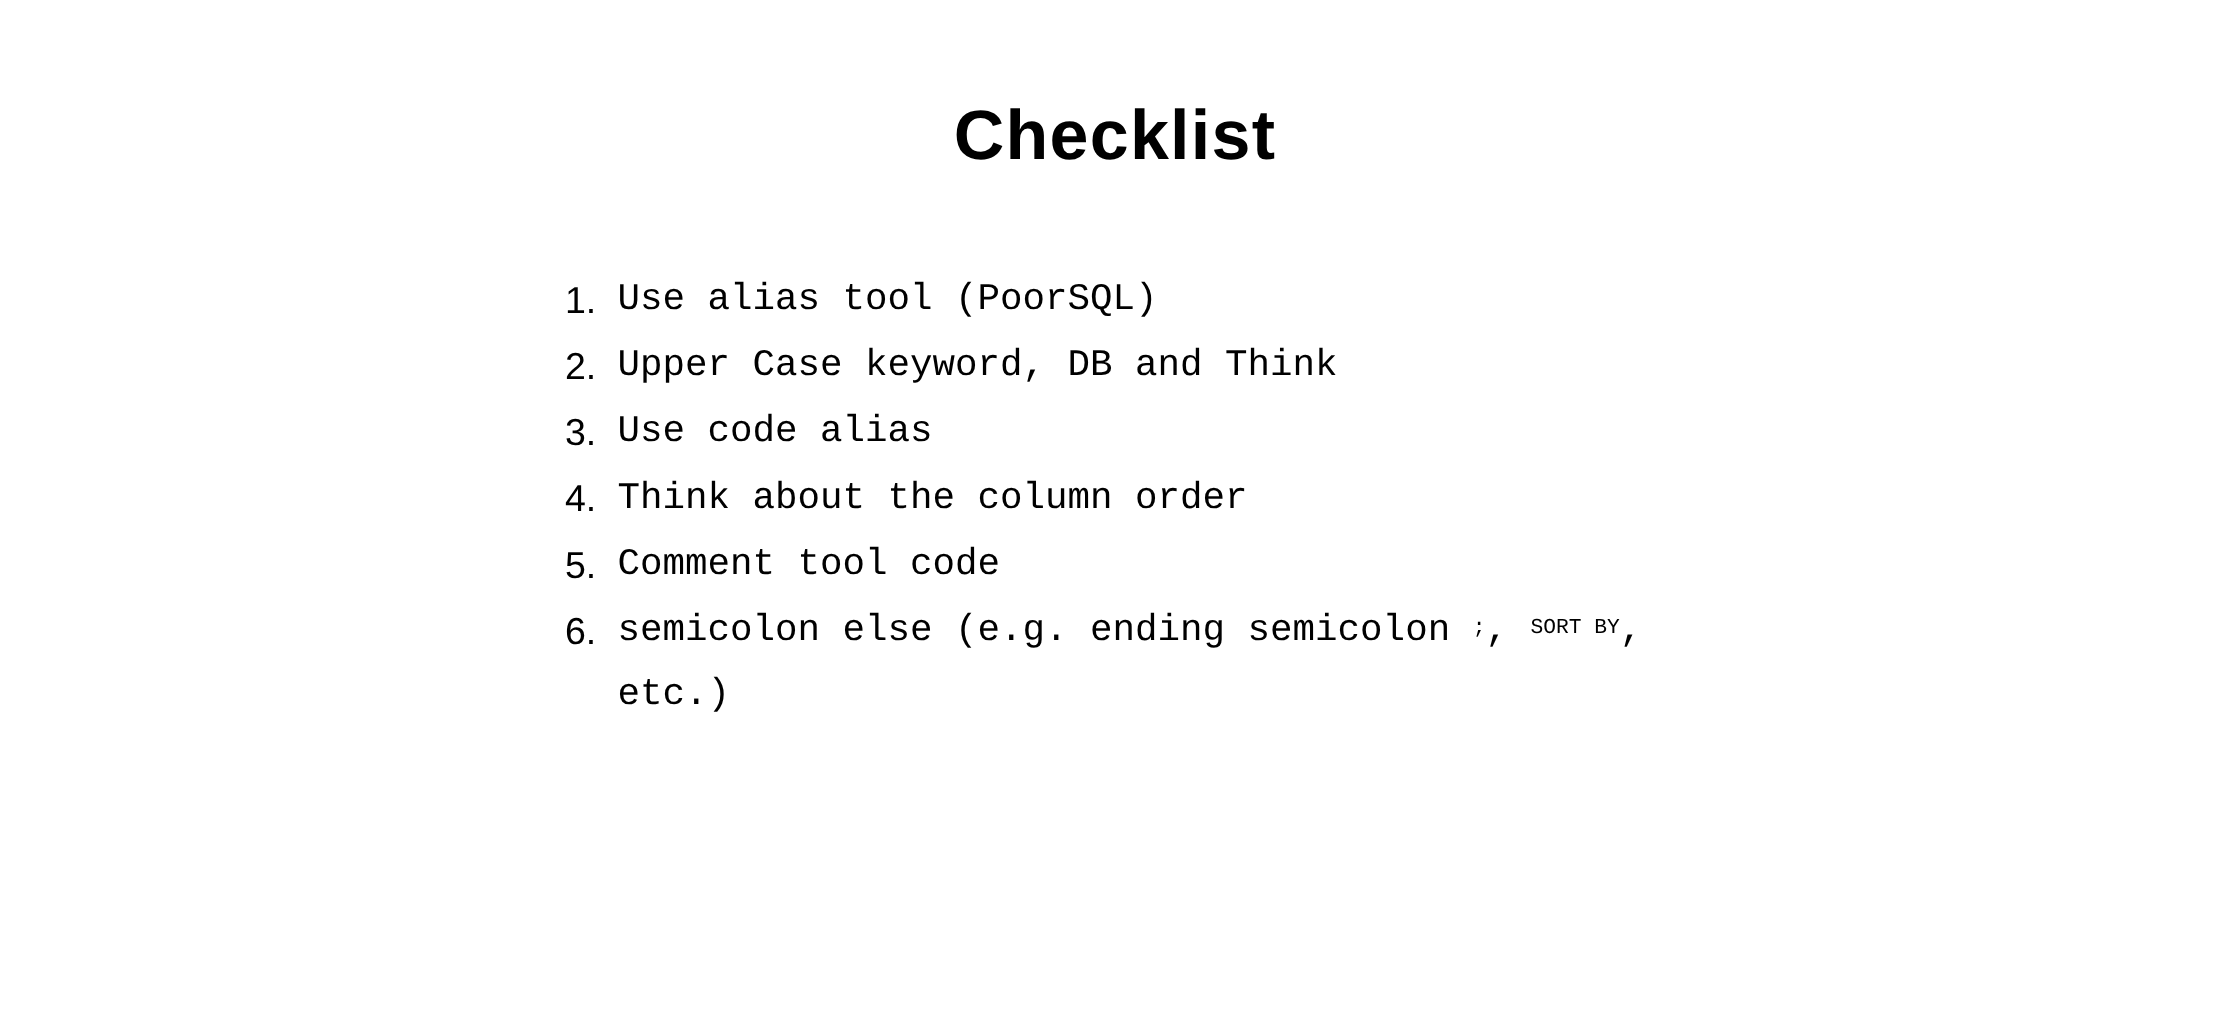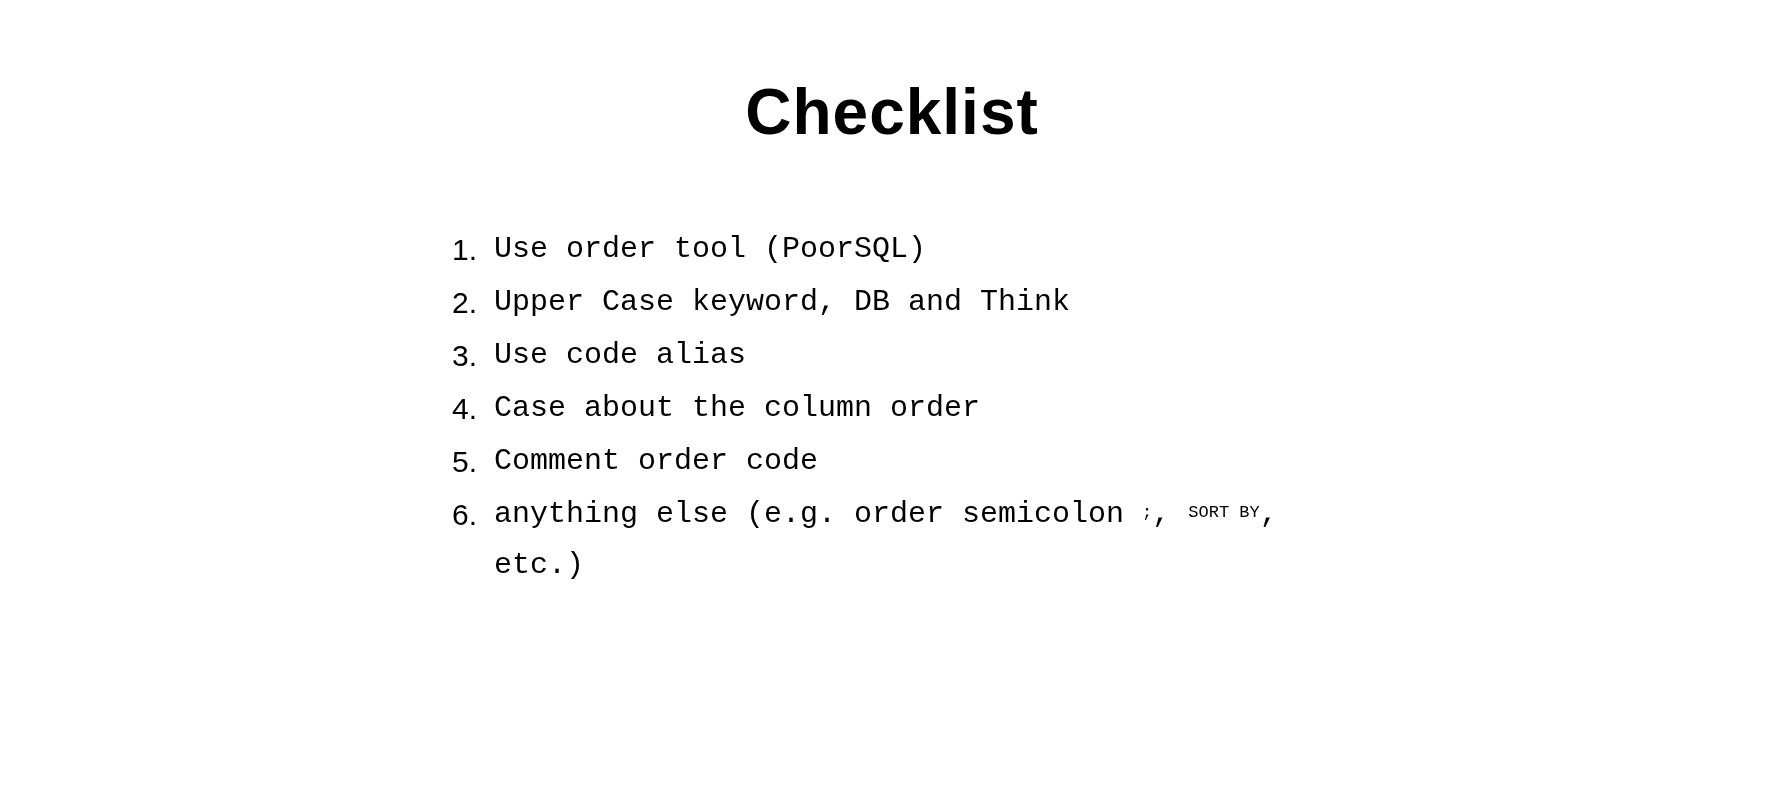--- a/index.html
+++ b/index.html
@@ -12,21 +12,21 @@
       width: 1784px;
       height: 810px;
       display: flex;
       flex-direction: column;
       align-items: center;
       padding-top: 75px;
       font-family: "Helvetica Neue", Helvetica, Arial, sans-serif;
       color: #000000;
     }
     .title {
-      font-size: 64px;
+      font-size: 56px;
       font-weight: 700;
       letter-spacing: 1px;
       margin-bottom: 75px;
     }
     .list-container {
       width: 880px;
     }
     ol.checklist {
       list-style: none;
       counter-reset: item;
@@ -57,20 +57,20 @@
       top: -1px;
     }
   </style>
 </head>
 <body>
 
 <h1 class="title">Checklist</h1>
 
 <div class="list-container">
   <ol class="checklist">
-    <li>Use order tool (PoorSQL)</li>
+    <li>Use alias tool (PoorSQL)</li>
     <li>Upper Case keyword, DB and Think</li>
     <li>Use code alias</li>
-    <li>Case about the column order</li>
-    <li>Comment order code</li>
-    <li><span>anything else (e.g. order semicolon </span><code class="inline">;</code><span>, </span><code class="inline">SORT BY</code><span>, etc.)</span></li>
+    <li>Think about the column order</li>
+    <li>Comment tool code</li>
+    <li><span>semicolon else (e.g. ending semicolon </span><code class="inline">;</code><span>, </span><code class="inline">SORT BY</code><span>, etc.)</span></li>
   </ol>
 </div>
 
 </body></html>

